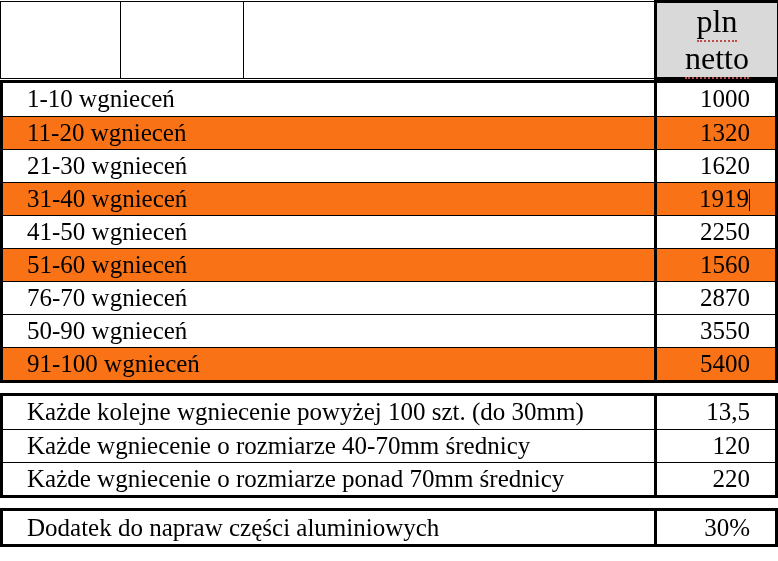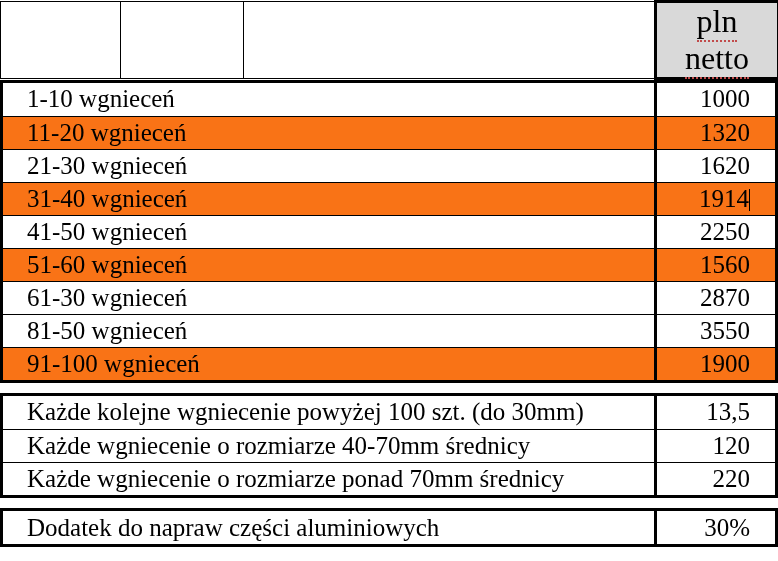--- a/index.html
+++ b/index.html
@@ -139,41 +139,41 @@
         <tr class="alt">
           <td class="desc">11-20 wgnieceń</td>
           <td class="price">1320</td>
         </tr>
         <tr>
           <td class="desc">21-30 wgnieceń</td>
           <td class="price">1620</td>
         </tr>
         <tr class="alt">
           <td class="desc">31-40 wgnieceń</td>
-          <td class="price"><span>1914</span><span class="caret"></span></td>
+          <td class="price"><span>1919</span><span class="caret"></span></td>
         </tr>
         <tr>
           <td class="desc">41-50 wgnieceń</td>
           <td class="price">2250</td>
         </tr>
         <tr class="alt">
           <td class="desc">51-60 wgnieceń</td>
           <td class="price">1560</td>
         </tr>
         <tr>
-          <td class="desc">61-30 wgnieceń</td>
+          <td class="desc">76-70 wgnieceń</td>
           <td class="price">2870</td>
         </tr>
         <tr>
-          <td class="desc">81-50 wgnieceń</td>
+          <td class="desc">50-90 wgnieceń</td>
           <td class="price">3550</td>
         </tr>
         <tr class="alt">
           <td class="desc">91-100 wgnieceń</td>
-          <td class="price">1900</td>
+          <td class="price">5400</td>
         </tr>
       </tbody>
     </table>
   </div>
 
   <div class="gap"></div>
 
   <div class="block">
     <table>
       <colgroup>

